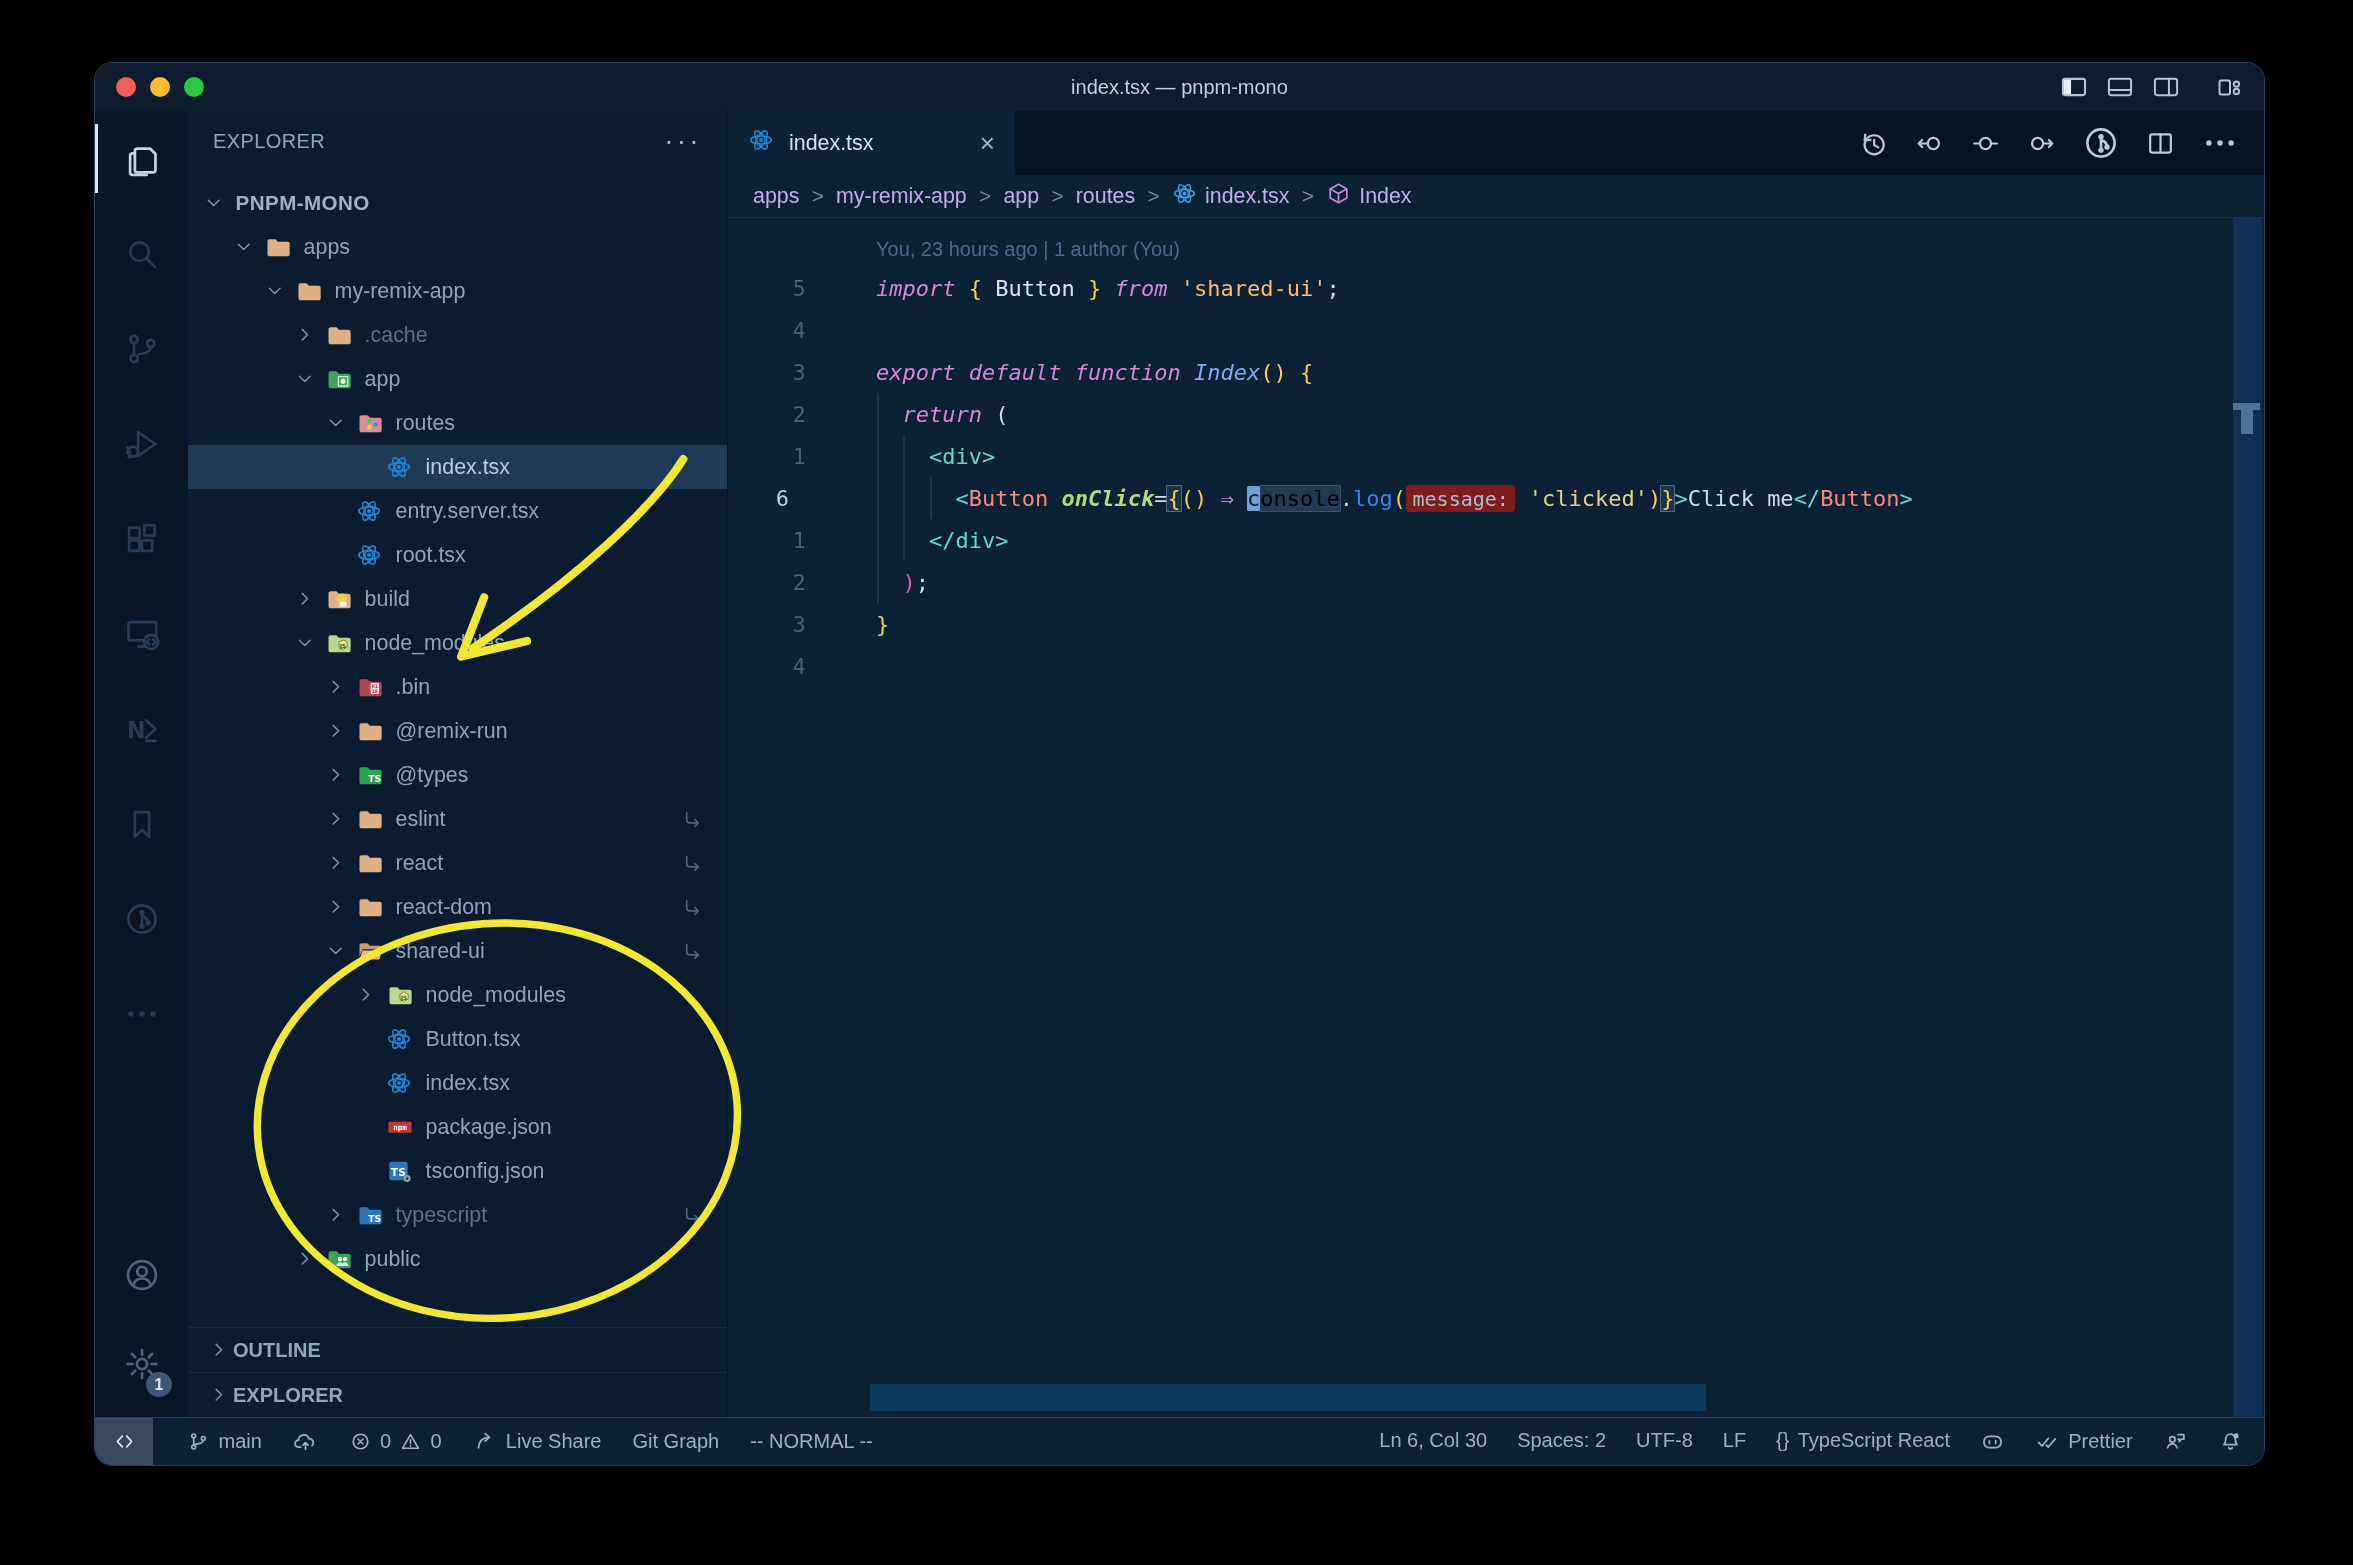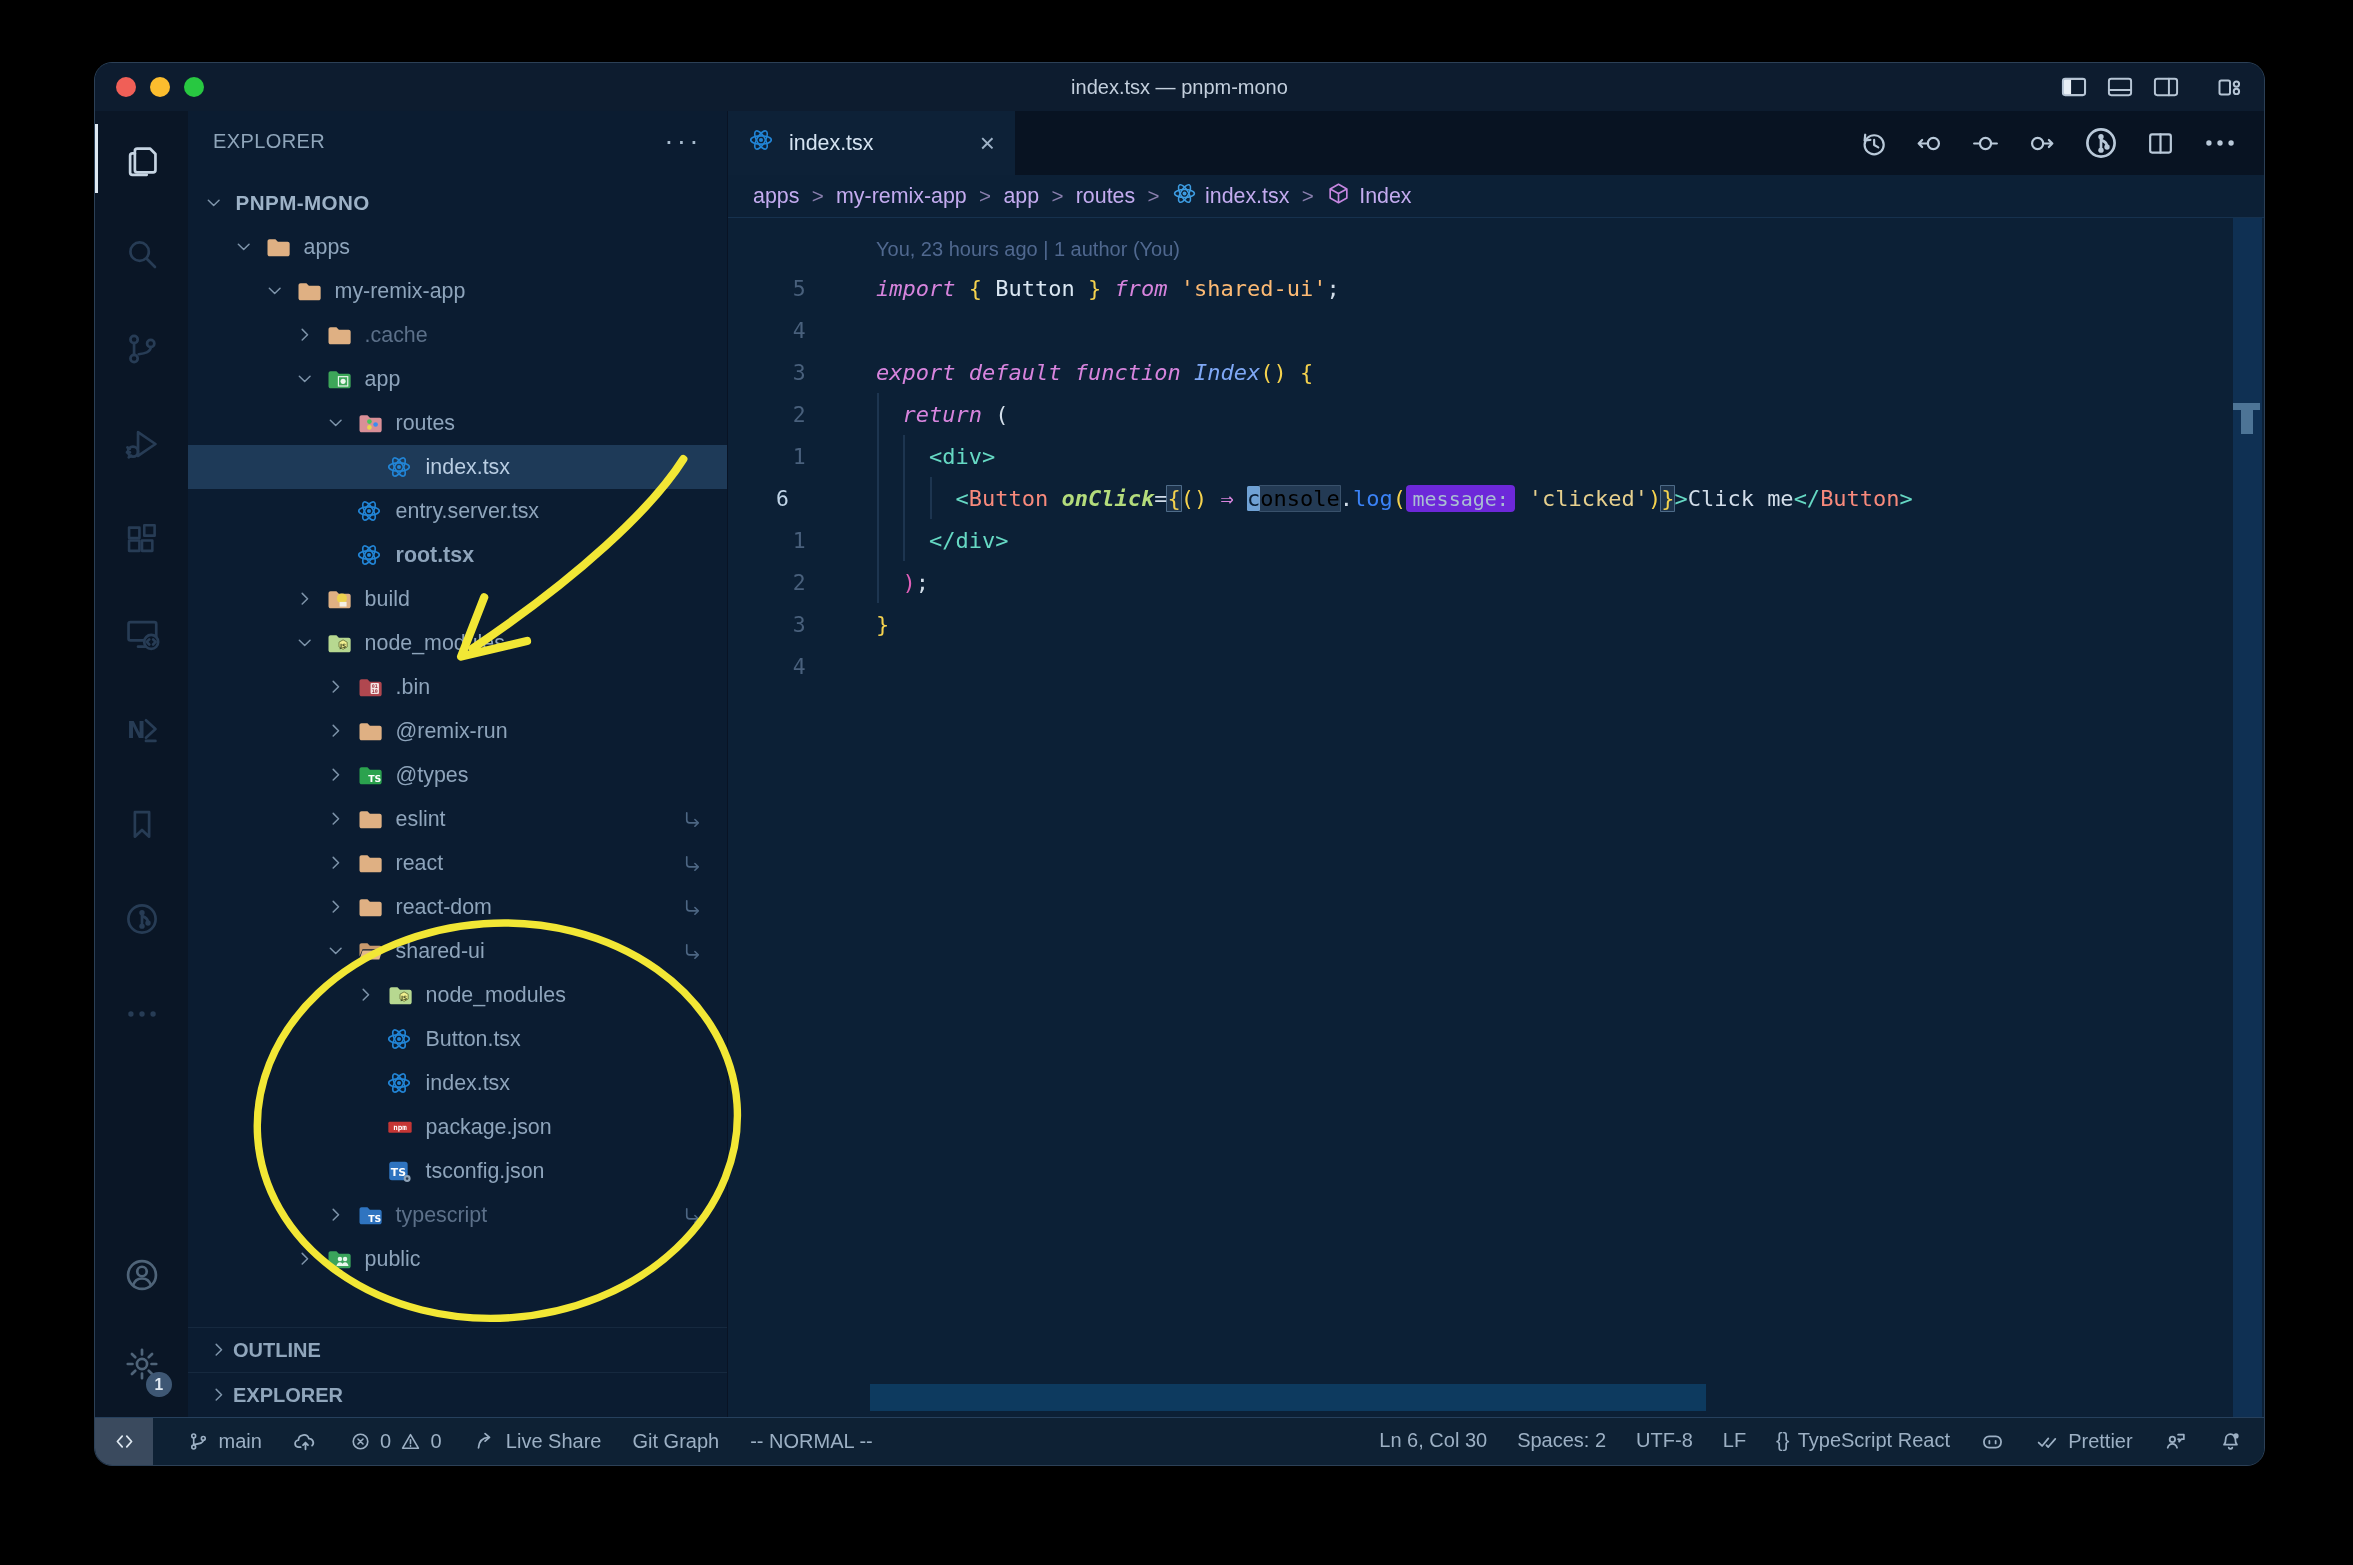--- a/index.html
+++ b/index.html
@@ -84,21 +84,21 @@
   .tk-str2{color:#e7d08e;}
   .tk-cls{color:#7fa8f5;font-style:italic;}
   .tk-fn{color:#3b82f6;}
   .tk-tag{color:#66d9c4;}
   .tk-comp{color:#f88a7c;}
   .tk-attr{color:#b4dc7c;font-style:italic;font-weight:bold;}
   .tk-pun{color:#d2dde9;}
   .tk-cur{background:#6fa1d4;color:#0a1f35;border-radius:1.6px;}
   .tk-hl{background:rgba(120,150,190,.22);box-shadow:0 0 0 0.8px rgba(140,170,205,.45);}
   .tk-ybx{color:#f5d24e;background:rgba(110,140,180,.18);box-shadow:0 0 0 0.8px #5f7f9e;}
-  .tk-inlay{background:#6d28d9;color:#a9bed2;border-radius:4.1px;padding:1.6px 6.6px;font-size:20px;}
+  .tk-inlay{background:#7f1d1d;color:#a9bed2;border-radius:4.1px;padding:1.6px 6.6px;font-size:20px;}
   .vscroll{position:absolute;top:0;right:2.5px;width:29px;height:100%;background:#0f3053;cursor:pointer;}
   .mini-t{position:absolute;top:185px;left:0.8px;width:27px;height:33px;}
   .mini-t::before{content:"";position:absolute;left:0;top:0;width:27px;height:7.4px;background:#4d7496;}
   .mini-t::after{content:"";position:absolute;left:8.2px;top:7.4px;width:11.5px;height:24px;background:#4d7496;}
   .hscroll{position:absolute;left:142px;bottom:5.8px;width:836px;height:27px;background:#0d3a5f;cursor:pointer;}
 
   
   .statusbar{height:47px;flex:0 0 auto;background:#0e2134;border-top:0.8px solid #26405d;
     display:flex;align-items:center;font-size:20px;color:#9cb0c4;}
   .status-left{display:flex;align-items:center;gap:31px;height:100%;}
@@ -358,21 +358,21 @@
                   <g stroke="#2285d6" stroke-width="1.5" fill="none">
                     <ellipse cx="12" cy="12" rx="9.5" ry="3.8"></ellipse>
                     <ellipse cx="12" cy="12" rx="9.5" ry="3.8" transform="rotate(60 12 12)"></ellipse>
                     <ellipse cx="12" cy="12" rx="9.5" ry="3.8" transform="rotate(120 12 12)"></ellipse>
                   </g>
                   <circle cx="12" cy="12" r="1.9" fill="#2285d6"></circle>
                 </svg>
               </span>
               <span class="tree-label">entry.server.tsx</span>
             </div>
-            <div class="tree-row" style="padding-left: 137px; font-weight: bold;">
+            <div class="tree-row" style="padding-left: 137px;">
               <span class="tree-chev"></span>
               <span class="tree-icon">
                 <svg width="26" height="26" viewBox="0 0 24 24">
                   <g stroke="#2285d6" stroke-width="1.5" fill="none">
                     <ellipse cx="12" cy="12" rx="9.5" ry="3.8"></ellipse>
                     <ellipse cx="12" cy="12" rx="9.5" ry="3.8" transform="rotate(60 12 12)"></ellipse>
                     <ellipse cx="12" cy="12" rx="9.5" ry="3.8" transform="rotate(120 12 12)"></ellipse>
                   </g>
                   <circle cx="12" cy="12" r="1.9" fill="#2285d6"></circle>
                 </svg>

